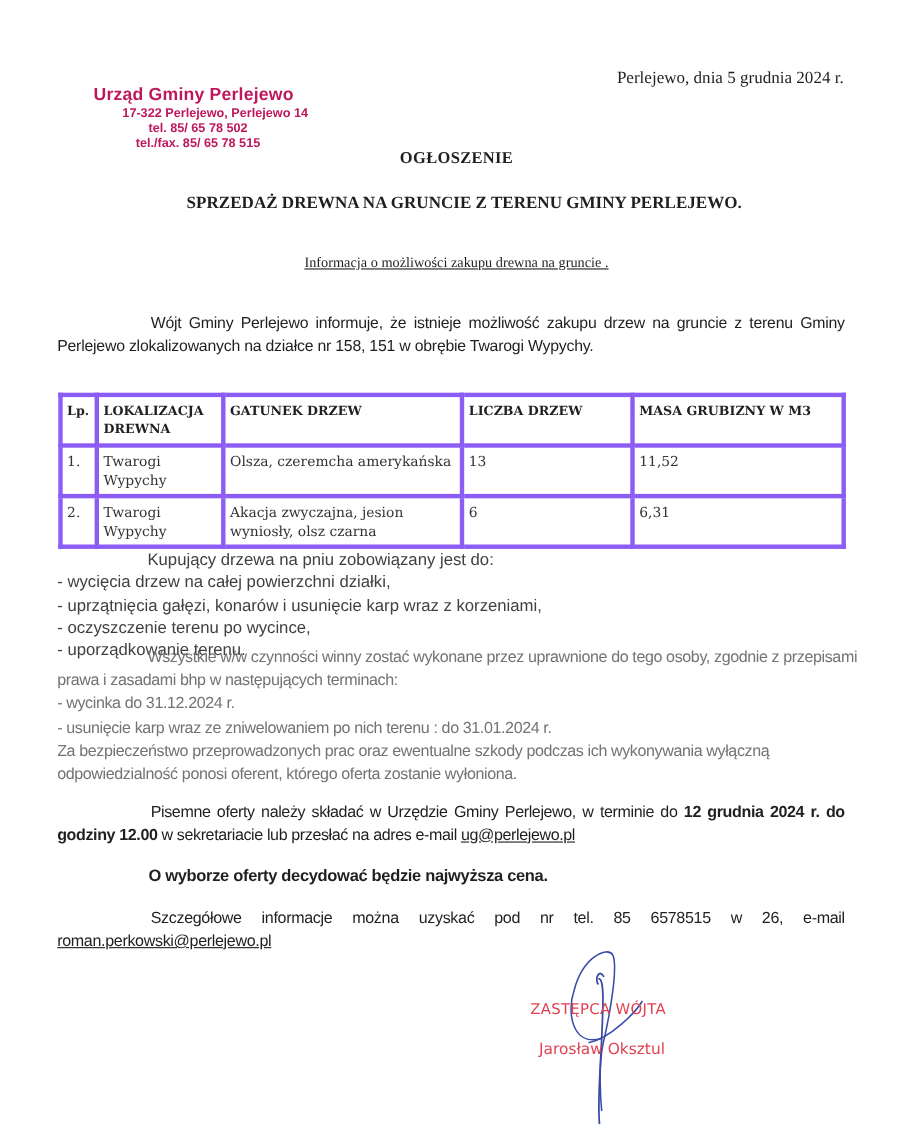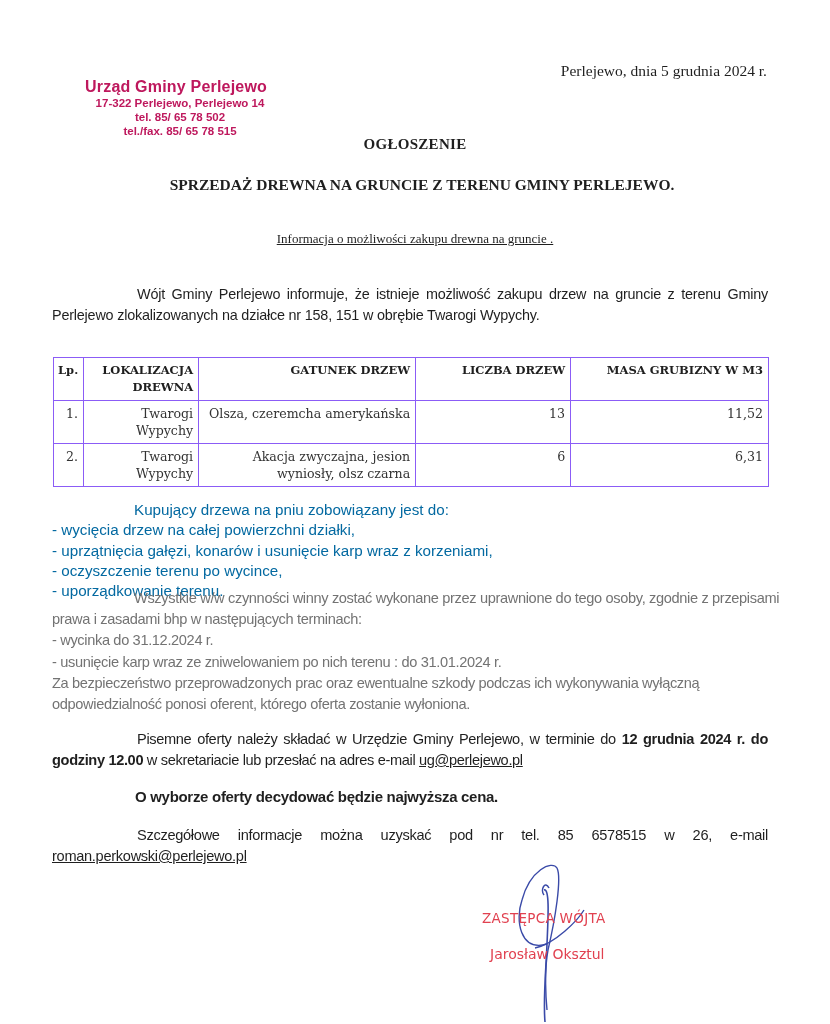--- a/index.html
+++ b/index.html
@@ -1,34 +1,34 @@
 <!DOCTYPE html>
 <html><head>
 <meta charset="utf-8">
 <style>
   html, body { margin: 0; padding: 0; background: #ffffff; }
   body { width: 830px; height: 1024px; position: relative; overflow: hidden; color: #1f1f1f; font-family: "Liberation Serif", serif; }
   .abs { position: absolute; }
   .stamp { left: 80px; top: 78px; width: 200px; text-align: center; color: #be185d; font-family: "Liberation Sans", sans-serif; font-weight: bold; }
   .stamp .name { font-size: 16px; letter-spacing: 0.2px; text-align: left; padding-left: 5px; }
   .stamp .l { font-size: 11.5px; line-height: 14px; }
-  .stamp .addr { text-align: center; }
+  .stamp .addr { text-align: right; }
   .date { right: 63px; top: 62px; font-size: 15.5px; }
   .title1 { left: 0; width: 830px; top: 136px; text-align: center; font-weight: bold; font-size: 15px; letter-spacing: 0.3px; }
   .title2 { left: 0; width: 830px; top: 176px; text-align: center; font-weight: bold; font-size: 15.5px; padding-left: 14px; box-sizing: border-box; }
   .subtitle { left: 0; width: 830px; top: 231px; text-align: center; font-size: 13px; box-sizing: border-box; }
   .subtitle span { text-decoration: underline; }
   .para { left: 52px; width: 716px; font-size: 15.2px; line-height: 21px; }
   .justify { text-align: justify; text-align-last: left; }
   .indent { text-indent: 85px; }
   table.wood { position: absolute; left: 53px; top: 357px; width: 716px; border-collapse: collapse; font-size: 12.6px; font-family: "DejaVu Serif", serif; }
-  table.wood th, table.wood td { border: 1px solid #8b5cf6; vertical-align: top; padding: 4px 5px 4px 4px; text-align: right; line-height: 17px; }
+  table.wood th, table.wood td { border: 4px solid #8b5cf6; vertical-align: top; padding: 4px 5px 4px 4px; text-align: left; line-height: 17px; }
   table.wood th { font-weight: bold; font-size: 11.5px; height: 30px; }
   table.wood td { color: #333; height: 34px; }
-  .list { left: 52px; top: 500px; font-size: 15.2px; line-height: 20.3px; font-family: "Liberation Sans", sans-serif; color: #0369a1; }
+  .list { left: 52px; top: 500px; font-size: 15.2px; line-height: 20.3px; font-family: "Liberation Sans", sans-serif; color: #404040; }
   .list .lead { padding-left: 82px; }
   .sec2 { left: 52px; top: 588px; width: 730px; font-family: "Liberation Sans", sans-serif; font-size: 14.6px; line-height: 21.2px; color: #737373; letter-spacing: -0.35px; }
   .sec2 .lead { padding-left: 82px; }
   .offer { top: 729px; }
   .bold { font-weight: bold; }
   .u { text-decoration: underline; }
   .decide { left: 135px; top: 788px; font-weight: bold; font-size: 15.5px; }
   .info { top: 825px; }
   .sig-stamp { left: 482px; top: 910px; color: #e14150; font-family: "DejaVu Sans", sans-serif; }
   .sig-stamp .role { font-size: 13.5px; letter-spacing: 0.3px; }

